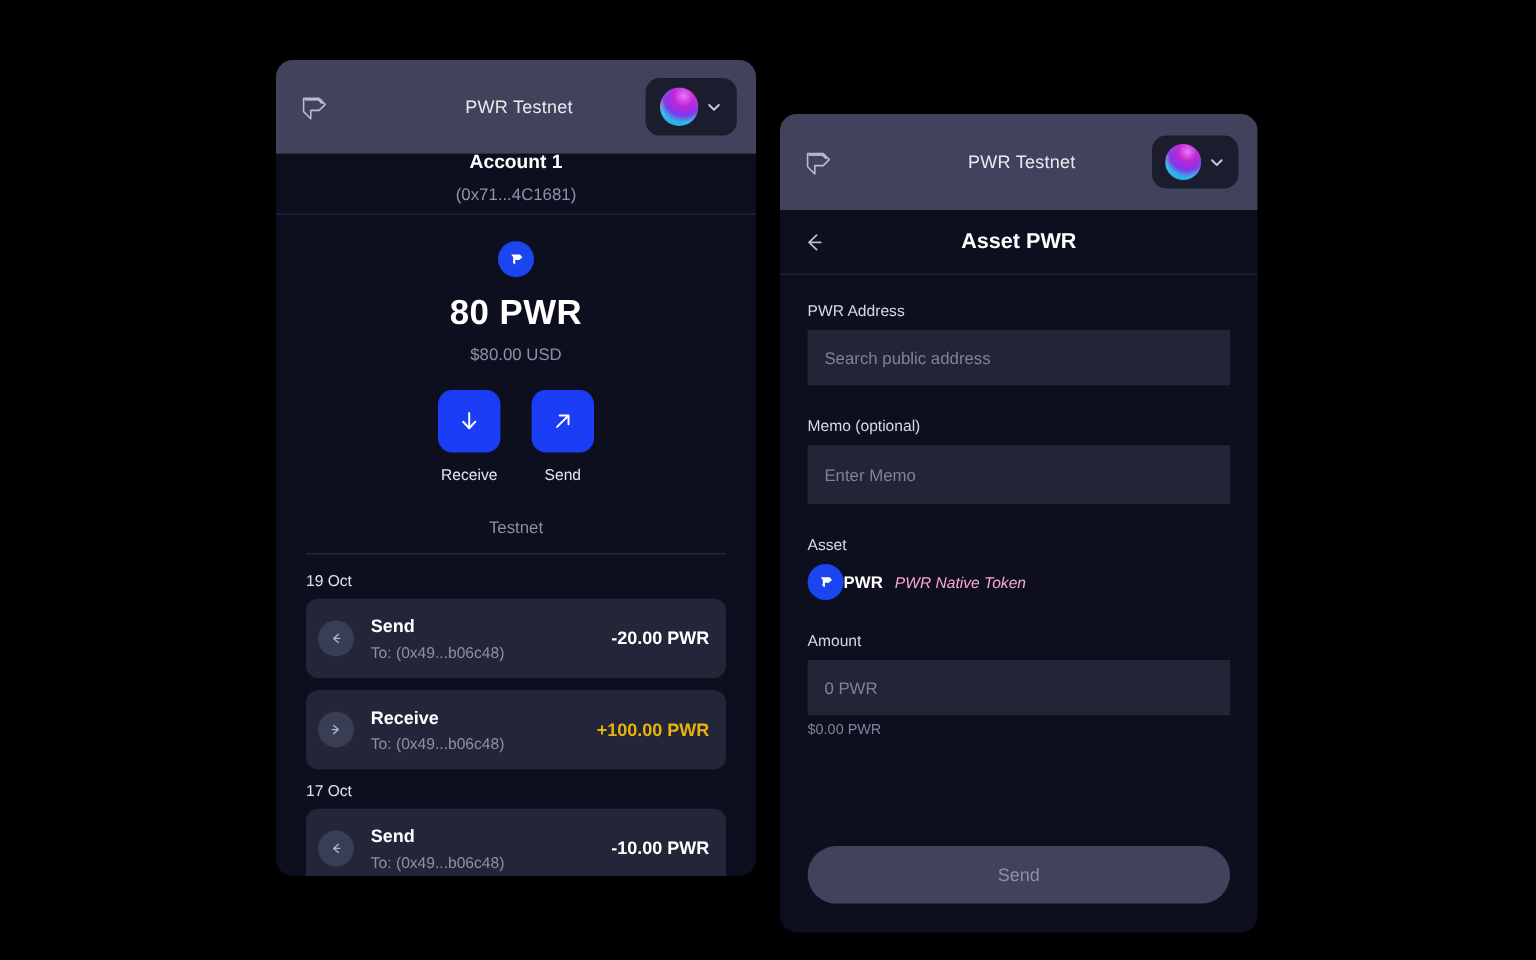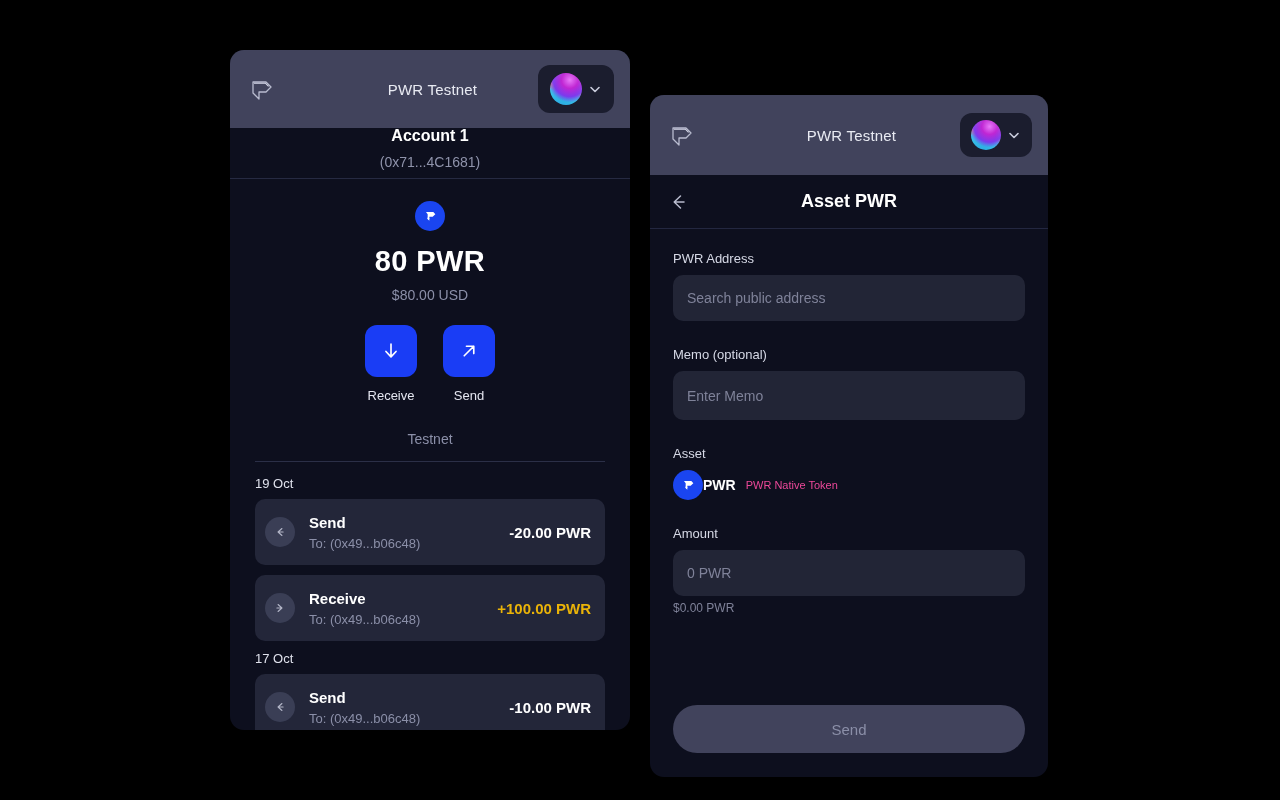--- a/index.html
+++ b/index.html
@@ -134,37 +134,37 @@
   .send-head-title {
     position:absolute; left:0; right:0; text-align:center;
     color:#ffffff; font-size:18px; font-weight:bold;
     pointer-events:none;
   }
   .form { padding:22px 23px 0; }
   .field-label { color:#d6d9e6; font-size:13px; margin-bottom:9px; }
   .field-input {
     width:100%; height:46px;
     background:#222536;
-    border:none; border-radius:10px;
+    border:none; border-radius:0;
     color:#ffffff; font-size:14px;
     padding:0 14px;
     font-family:"Liberation Sans", sans-serif;
   }
   .field-input::placeholder { color:#7f8299; }
   .field-input.tall { height:49px; }
   .gap-lg { height:26px; }
 
   .asset-row { display:flex; align-items:center; margin-top:4px; }
   .asset-dot {
     width:30px; height:30px; border-radius:50%;
     background:#1a45f0; flex:0 0 30px;
     display:flex; align-items:center; justify-content:center;
   }
   .asset-sym { color:#ffffff; font-size:14px; font-weight:bold; }
-  .asset-desc{ color:#ec4899; font-size:11px; margin-left:10px; }
+  .asset-desc{ color:#f9a8d4; font-size:13px; margin-left:10px;font-style:italic; }
 
   .amt-hint { color:#7f8299; font-size:12px; margin-top:5px; }
 
   .send-btn {
     position:absolute; left:23px; right:23px; bottom:24px;
     height:48px; border-radius:24px;
     background:#41435c; border:none;
     color:#8b8fa8; font-size:15px;
     font-family:"Liberation Sans", sans-serif;
   }

